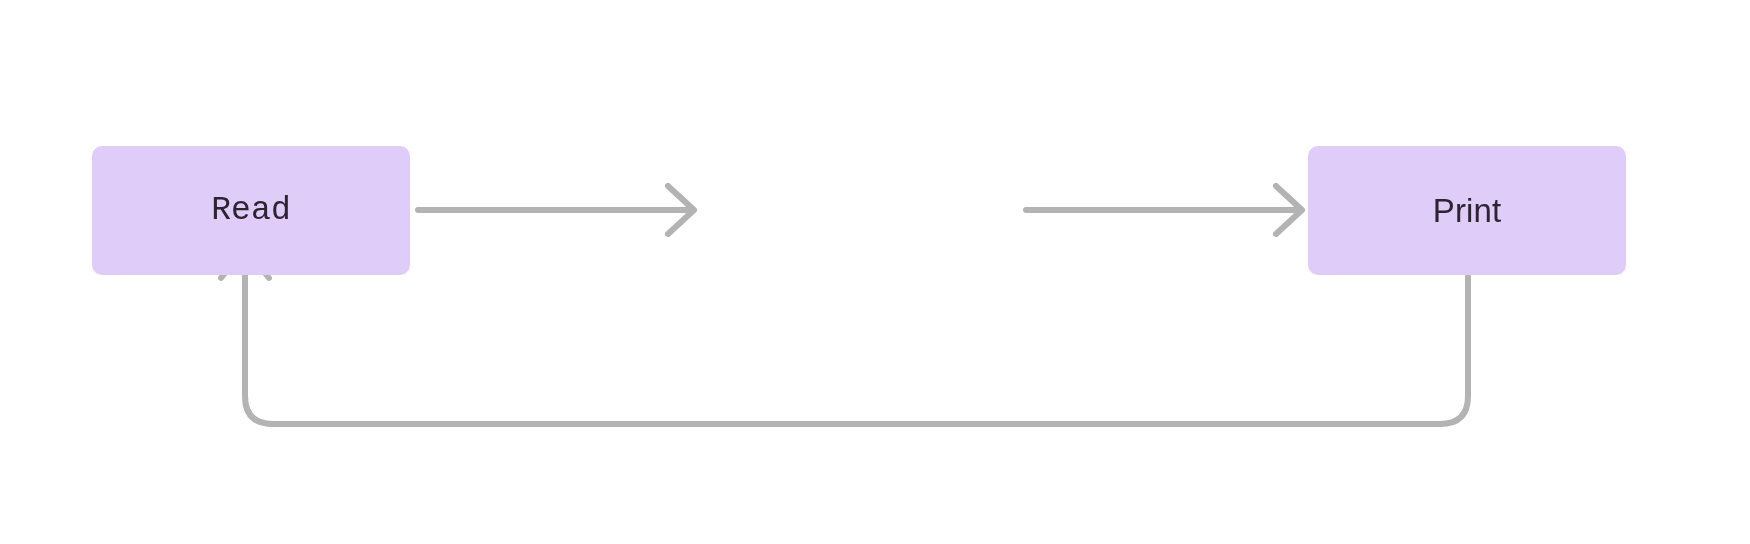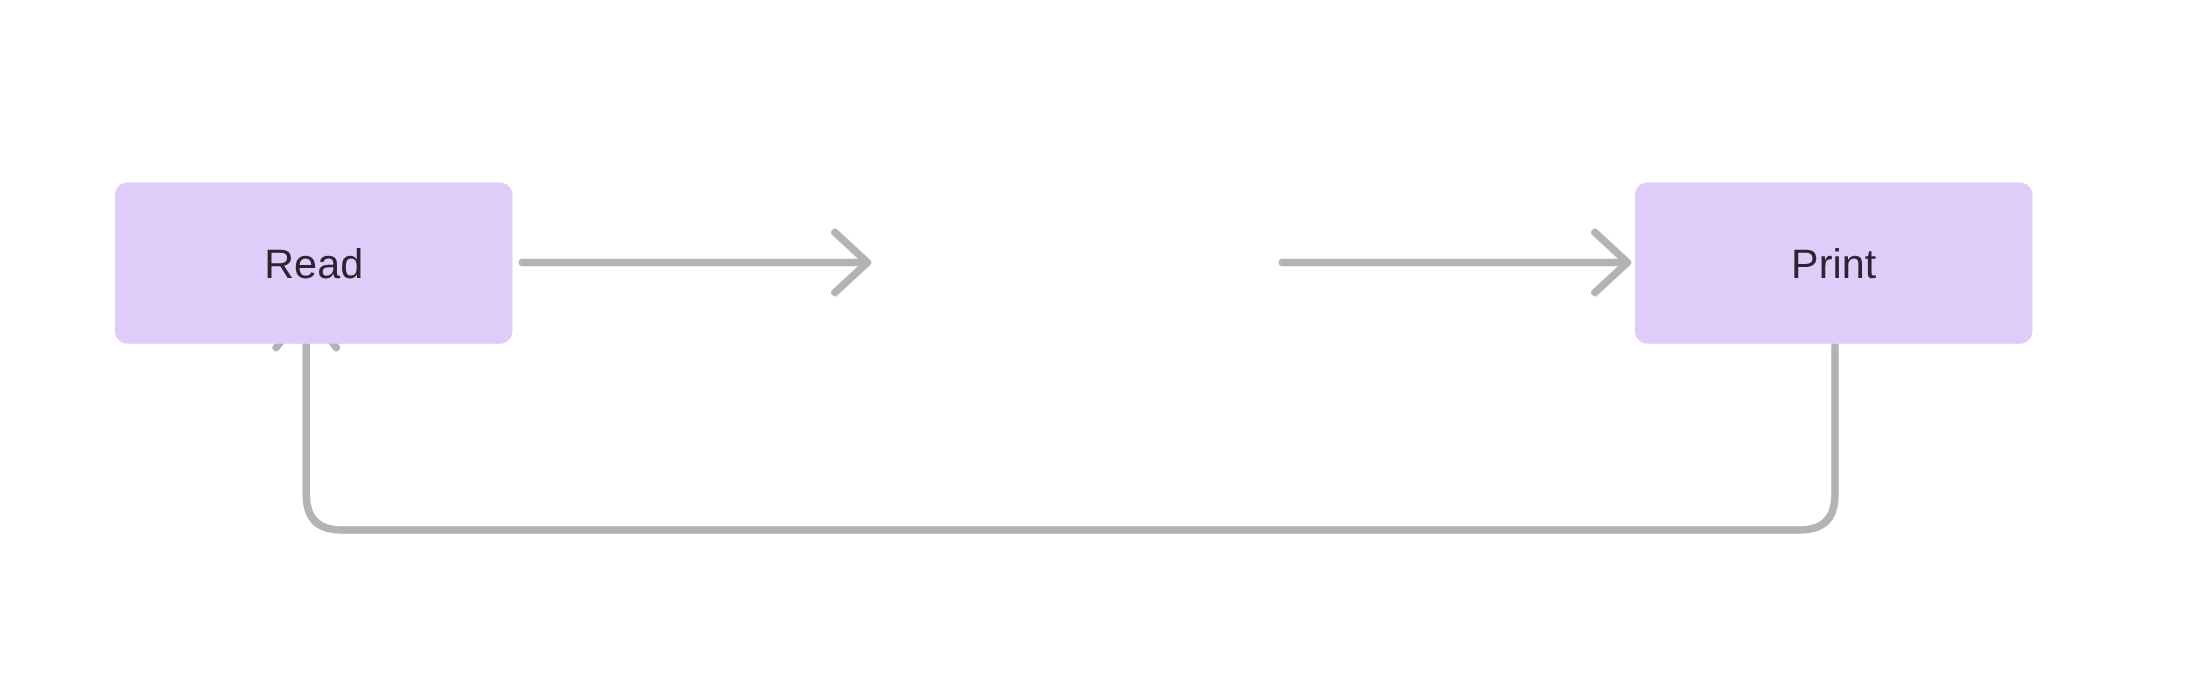--- a/index.html
+++ b/index.html
@@ -64,21 +64,21 @@
                L 1468 396
                Q 1468 424 1440 424
                L 273 424
                Q 245 424 245 396
                L 245 252" fill="none" stroke="#b3b3b3" stroke-width="6" stroke-linecap="round" stroke-linejoin="round"></path>
       <path d="M 221 278 L 245 248 L 269 278" fill="none" stroke="#b3b3b3" stroke-width="6" stroke-linecap="round" stroke-linejoin="round"></path>
     </g>
   </svg>
 
   <div class="node" style="left:92px; top:146px; width:318px; height:129px; background:#e0ccf9;">
-    <span class="node-label" style="color:#2c2431;">Read</span>
+    <span class="node-label" style="color:#2c2431;font-family:Liberation Mono, monospace;">Read</span>
   </div>
 
 
   <div class="node" style="left:1308px; top:146px; width:318px; height:129px; background:#e0ccf9;">
     <span class="node-label" style="color:#2c2431;">Print</span>
   </div>
 
 </div>
 
 </body></html>

